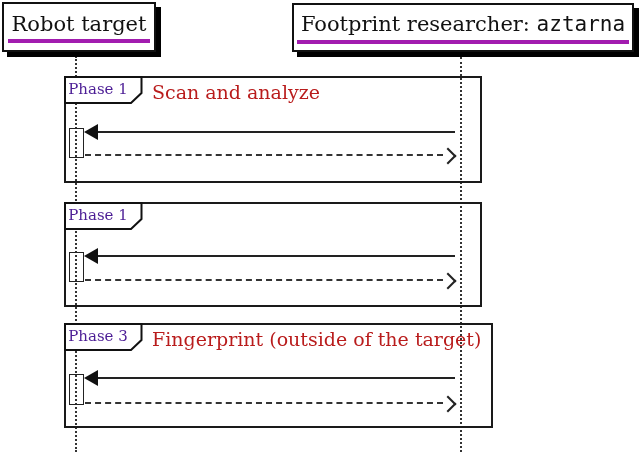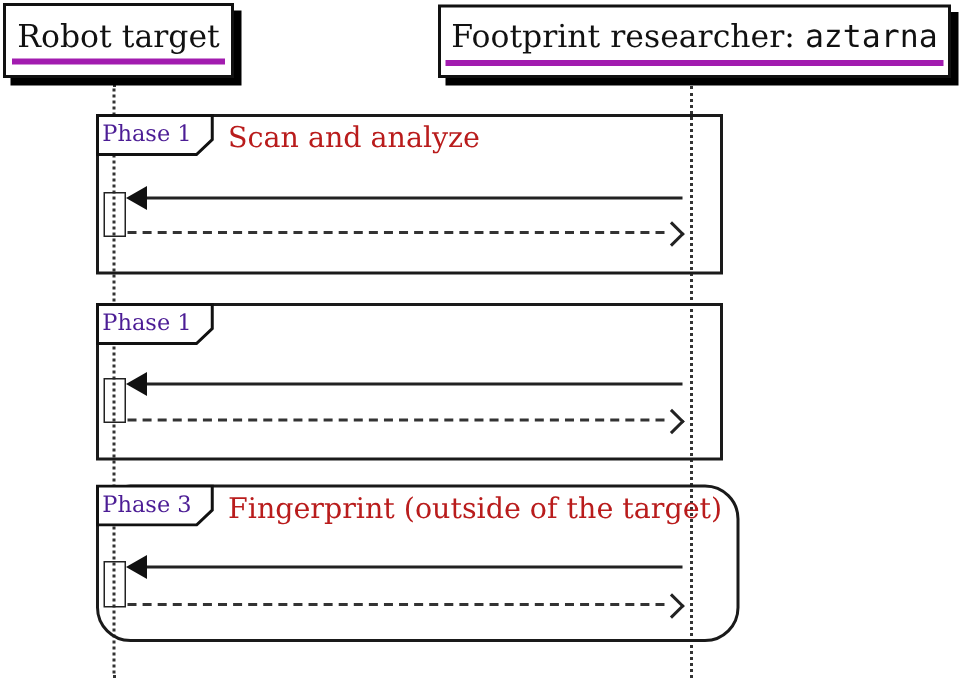--- a/index.html
+++ b/index.html
@@ -105,21 +105,21 @@
 
   <div class="frame" style="left:64px;top:202px;width:414px;height:101px;">
     <div class="frame-label">
       <svg width="79" height="28">
         <path d="M1,1 H77.5 V17 L67,27 H1 Z" fill="#ffffff" stroke="#111111" stroke-width="2"></path>
       </svg>
       <span class="lbl-text">Phase 1</span>
     </div>
   </div>
 
-  <div class="frame" style="left:64px;top:323px;width:425px;height:101px;border-radius:23px;">
+  <div class="frame" style="left:64px;top:323px;width:425px;height:101px;">
     <div class="frame-label">
       <svg width="79" height="28">
         <path d="M1,1 H77.5 V17 L67,27 H1 Z" fill="#ffffff" stroke="#111111" stroke-width="2"></path>
       </svg>
       <span class="lbl-text">Phase 3</span>
     </div>
     <div class="frame-title">Fingerprint (outside of the target)</div>
   </div>
 
   <div class="msg-solid" style="left:97px;top:131px;width:358px;"></div>

